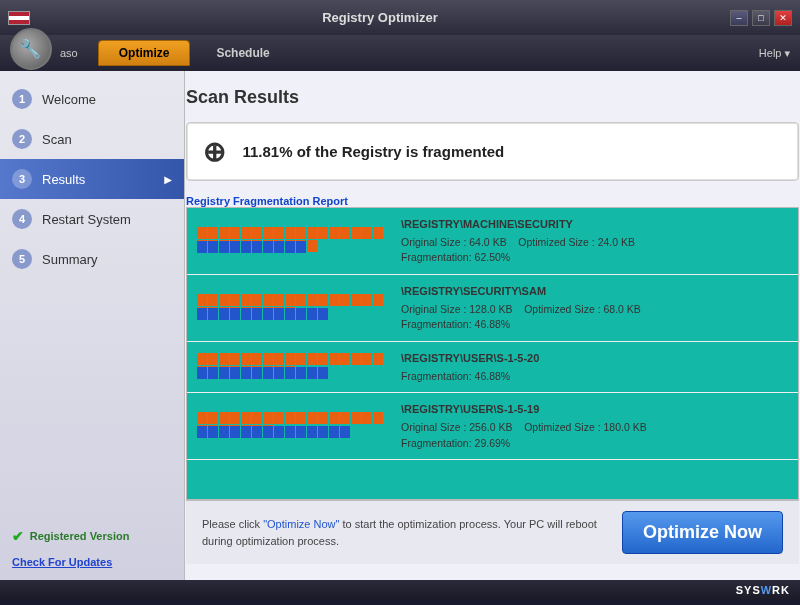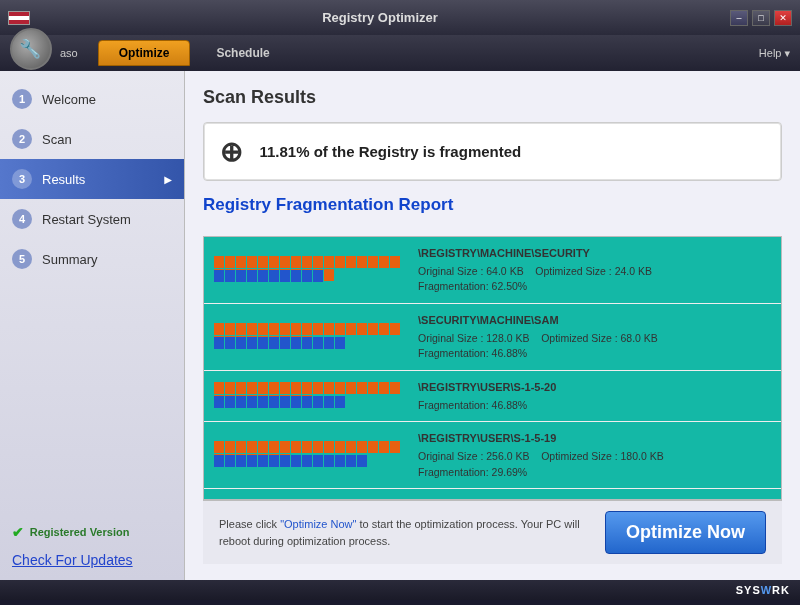--- a/index.html
+++ b/index.html
@@ -72,40 +72,40 @@
     .sidebar-item .step-num {
       width: 20px; height: 20px; border-radius: 50%; background: #8899cc;
       color: white; font-size: 11px; display: flex; align-items: center; justify-content: center;
       margin-right: 10px; flex-shrink: 0; font-weight: bold;
     }
     .sidebar-item.active .step-num { background: #ffffff44; }
     .sidebar-item .arrow { margin-left: auto; font-size: 10px; }
     .sidebar-spacer { flex: 1; }
     .registered-version { display: flex; align-items: center; gap: 6px; padding: 8px 12px; color: #2a7a2a; font-size: 11px; font-weight: bold; }
     .green-check { color: #22aa22; font-size: 14px; }
-    .check-updates { padding: 4px 12px; color: #2244cc; font-size: 14px; text-decoration: underline; cursor: pointer; }
+    .check-updates { padding: 4px 12px; color: #2244cc; font-size: 11px; text-decoration: underline; cursor: pointer; font-weight: bold; }
 
     
     .content {
-      flex: 1; background: #f0f0f8; padding: 16px 18px; overflow: hidden; display: flex; flex-direction: column;
+      flex: 1; background: #f0f0f8; padding: 16px 1px; overflow: hidden; display: flex; flex-direction: column;
     }
     .page-title { font-size: 18px; font-weight: bold; color: #333; margin-bottom: 14px; }
 
     
     .alert-box {
       background: white; border: 1px solid #ccc; border-radius: 4px;
       display: flex; align-items: center; padding: 12px 16px; margin-bottom: 14px;
       box-shadow: inset 0 0 0 1px #e0e0e0;
     }
     .alert-icon { font-size: 28px; color: #333; margin-right: 16px; font-weight: bold; }
     .alert-text { font-size: 15px; font-weight: bold; color: #222; }
 
     
     .report-section { flex: 1; display: flex; flex-direction: column; overflow: hidden; }
-    .report-title { font-size: 17px; font-weight: bold; color: #1144cc; margin-bottom: 21px; }
+    .report-title { font-size: 11px; font-weight: bold; color: #1144cc; margin-bottom: 0; }
     .report-table-container {
       flex: 1; overflow: hidden; border: 1px solid #bbb; background: #14b8a6; position: relative;
     }
     .report-scroll { height: 100%; overflow-y: scroll; overflow-x: auto; padding: 0; }
 
     
     .report-scroll::-webkit-scrollbar { width: 14px; }
     .report-scroll::-webkit-scrollbar-track { background: #e0e0e0; }
     .report-scroll::-webkit-scrollbar-thumb { background: #aaa; border: 1px solid #999; }
 
@@ -309,21 +309,21 @@
                   <span class="bar-seg-blue"></span>
                   <span class="bar-seg-blue"></span>
                   <span class="bar-seg-blue"></span>
                   <span class="bar-seg-blue"></span>
                   <span class="bar-seg-blue"></span>
                   <span class="bar-seg-blue"></span>
                   <span class="bar-seg-blue"></span>
                 </div>
       </div>
       <div class="bar-info">
-        <div class="path">\SECURITY\MACHINE\SAM</div>
+        <div class="path">\REGISTRY\SECURITY\SAM</div>
         <div>Original Size : 128.0 KB&nbsp;&nbsp;&nbsp;&nbsp;Optimized Size : 68.0 KB</div>
         <div>Fragmentation: 46.88%</div>
       </div>
     </div>
             <div class="report-row">
       <div class="bar-visual">
         <div class="bar-row">
                   <span class="bar-seg-orange"></span>
                   <span class="bar-seg-orange"></span>
                   <span class="bar-seg-orange"></span>

